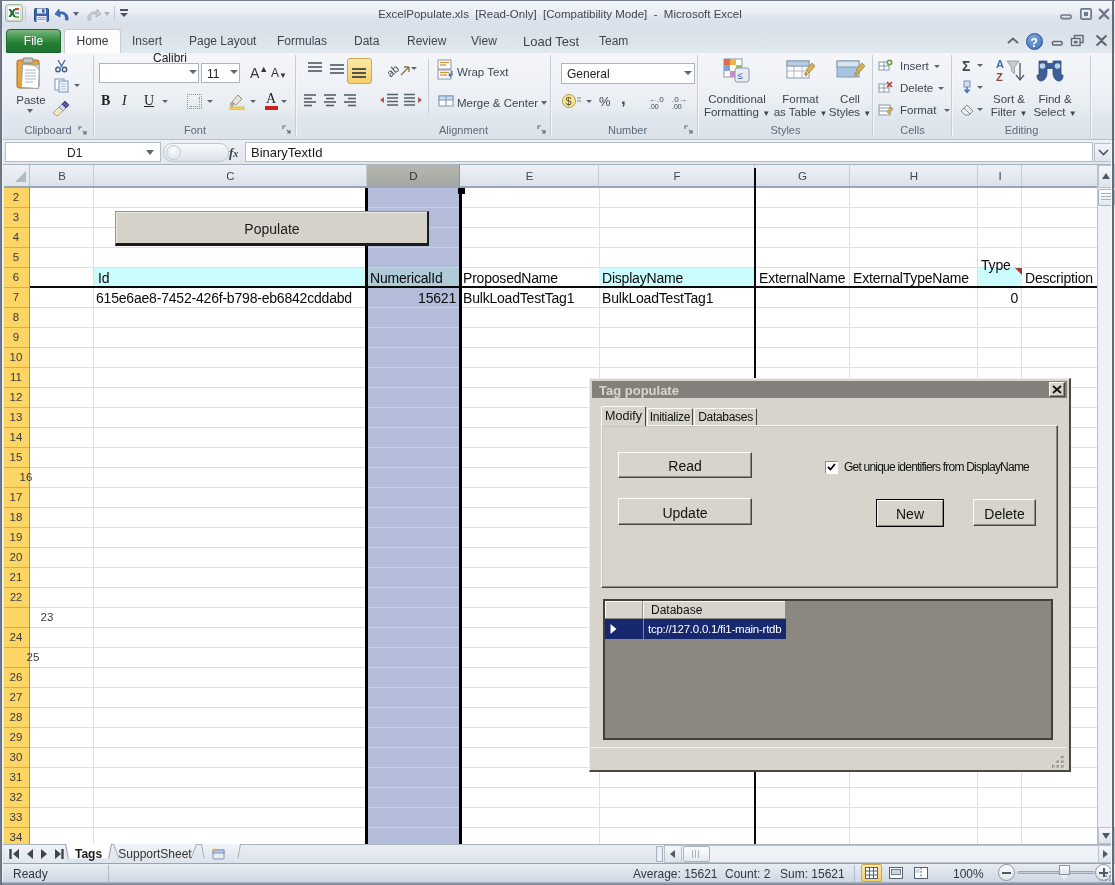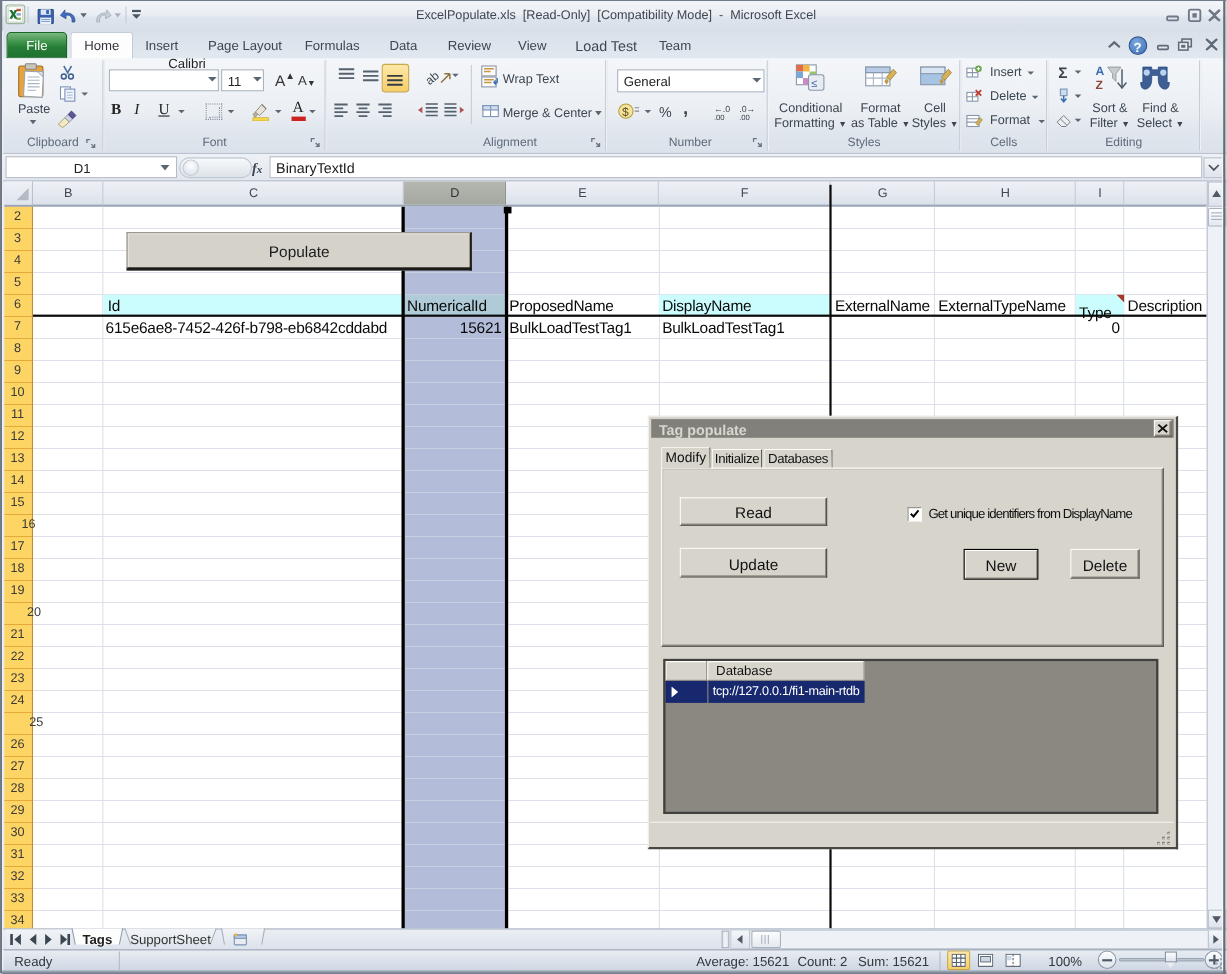--- a/index.html
+++ b/index.html
@@ -445,21 +445,21 @@
 <div class="abs" style="left:753px;top:167px;width:2px;height:676px;background:#0a0a0a;"></div>
 
 <div class="abs" style="left:29px;top:285px;width:1067px;height:2px;background:#0a0a0a;"></div>
 
 <div class="txt" style="left:97px;top:269px;font-size:14px;letter-spacing:-0.2px;color:#0a0a0a;">Id</div>
 <div class="txt" style="left:369px;top:269px;font-size:14px;letter-spacing:-0.2px;color:#0a0a0a;">NumericalId</div>
 <div class="txt" style="left:462px;top:269px;font-size:14px;letter-spacing:-0.2px;color:#0a0a0a;">ProposedName</div>
 <div class="txt" style="left:601px;top:269px;font-size:14px;letter-spacing:-0.2px;color:#0a0a0a;">DisplayName</div>
 <div class="txt" style="left:758px;top:269px;font-size:14px;letter-spacing:-0.2px;color:#0a0a0a;">ExternalName</div>
 <div class="txt" style="left:852px;top:269px;font-size:14px;letter-spacing:-0.2px;color:#0a0a0a;">ExternalTypeName</div>
-<div class="txt" style="left:980px;top:275px;font-size:14px;letter-spacing:-0.2px;color:#0a0a0a;">Type</div>
+<div class="txt" style="left:980px;top:256px;font-size:14px;letter-spacing:-0.2px;color:#0a0a0a;">Type</div>
 <div class="txt" style="left:1024px;top:269px;font-size:14px;letter-spacing:-0.2px;color:#0a0a0a;">Description</div>
 <div class="abs" style="left:1014px;top:267px;width:0;height:0;border-left:7px solid transparent;border-top:7px solid #a33a28;"></div>
 <div class="txt" style="left:95px;top:289px;font-size:14px;letter-spacing:-0.2px;color:#0a0a0a;">615e6ae8-7452-426f-b798-eb6842cddabd</div>
 <div class="txt" style="left:367px;top:289px;width:88px;text-align:right;font-size:14px;letter-spacing:-0.2px;color:#0a0a0a;">15621</div>
 <div class="txt" style="left:462px;top:289px;font-size:14px;letter-spacing:-0.2px;color:#0a0a0a;">BulkLoadTestTag1</div>
 <div class="txt" style="left:601px;top:289px;font-size:14px;letter-spacing:-0.2px;color:#0a0a0a;">BulkLoadTestTag1</div>
 <div class="txt" style="left:977px;top:289px;width:40px;text-align:right;font-size:14px;letter-spacing:-0.2px;color:#0a0a0a;">0</div>
 </div>
 
 <div class="abs" id="rowheads" style="left:3px;top:187px;width:26px;height:656px;background:repeating-linear-gradient(to bottom,#fdd565 0 19px,#e5a839 19px 20px);border-right:1px solid #c08c27;box-sizing:border-box;"></div>
@@ -475,24 +475,24 @@
 <div class="txt" style="left:3px;top:350px;width:24px;text-align:center;font-size:11.5px;color:#3a3a3a;">10</div>
 <div class="txt" style="left:3px;top:370px;width:24px;text-align:center;font-size:11.5px;color:#3a3a3a;">11</div>
 <div class="txt" style="left:3px;top:390px;width:24px;text-align:center;font-size:11.5px;color:#3a3a3a;">12</div>
 <div class="txt" style="left:3px;top:410px;width:24px;text-align:center;font-size:11.5px;color:#3a3a3a;">13</div>
 <div class="txt" style="left:3px;top:430px;width:24px;text-align:center;font-size:11.5px;color:#3a3a3a;">14</div>
 <div class="txt" style="left:3px;top:450px;width:24px;text-align:center;font-size:11.5px;color:#3a3a3a;">15</div>
 <div class="txt" style="left:3px;top:470px;width:44px;text-align:center;font-size:11.5px;color:#3a3a3a;">16</div>
 <div class="txt" style="left:3px;top:490px;width:24px;text-align:center;font-size:11.5px;color:#3a3a3a;">17</div>
 <div class="txt" style="left:3px;top:510px;width:24px;text-align:center;font-size:11.5px;color:#3a3a3a;">18</div>
 <div class="txt" style="left:3px;top:530px;width:24px;text-align:center;font-size:11.5px;color:#3a3a3a;">19</div>
-<div class="txt" style="left:3px;top:550px;width:24px;text-align:center;font-size:11.5px;color:#3a3a3a;padding-left:15px;">20</div>
+<div class="txt" style="left:3px;top:550px;width:24px;text-align:center;font-size:11.5px;color:#3a3a3a;">20</div>
 <div class="txt" style="left:3px;top:570px;width:24px;text-align:center;font-size:11.5px;color:#3a3a3a;">21</div>
 <div class="txt" style="left:3px;top:590px;width:24px;text-align:center;font-size:11px;color:#3a3a3a;">22</div>
-<div class="txt" style="left:3px;top:610px;width:24px;text-align:center;font-size:11.5px;color:#3a3a3a;">23</div>
+<div class="txt" style="left:3px;top:610px;width:24px;text-align:center;font-size:11.5px;color:#3a3a3a;padding-left:31px;">23</div>
 <div class="txt" style="left:3px;top:630px;width:24px;text-align:center;font-size:11.5px;color:#3a3a3a;">24</div>
 <div class="txt" style="left:20px;top:650px;width:24px;text-align:center;font-size:11.5px;color:#3a3a3a;">25</div>
 <div class="txt" style="left:3px;top:670px;width:24px;text-align:center;font-size:11.5px;color:#3a3a3a;">26</div>
 <div class="txt" style="left:3px;top:690px;width:24px;text-align:center;font-size:11.5px;color:#3a3a3a;">27</div>
 <div class="txt" style="left:3px;top:710px;width:24px;text-align:center;font-size:11.5px;color:#3a3a3a;">28</div>
 <div class="txt" style="left:3px;top:730px;width:24px;text-align:center;font-size:11.5px;color:#3a3a3a;">29</div>
 <div class="txt" style="left:3px;top:750px;width:24px;text-align:center;font-size:11.5px;color:#3a3a3a;">30</div>
 <div class="txt" style="left:3px;top:770px;width:24px;text-align:center;font-size:11.5px;color:#3a3a3a;">31</div>
 <div class="txt" style="left:3px;top:790px;width:24px;text-align:center;font-size:11.5px;color:#3a3a3a;">32</div>
 <div class="txt" style="left:3px;top:810px;width:24px;text-align:center;font-size:11.5px;color:#3a3a3a;">33</div>

